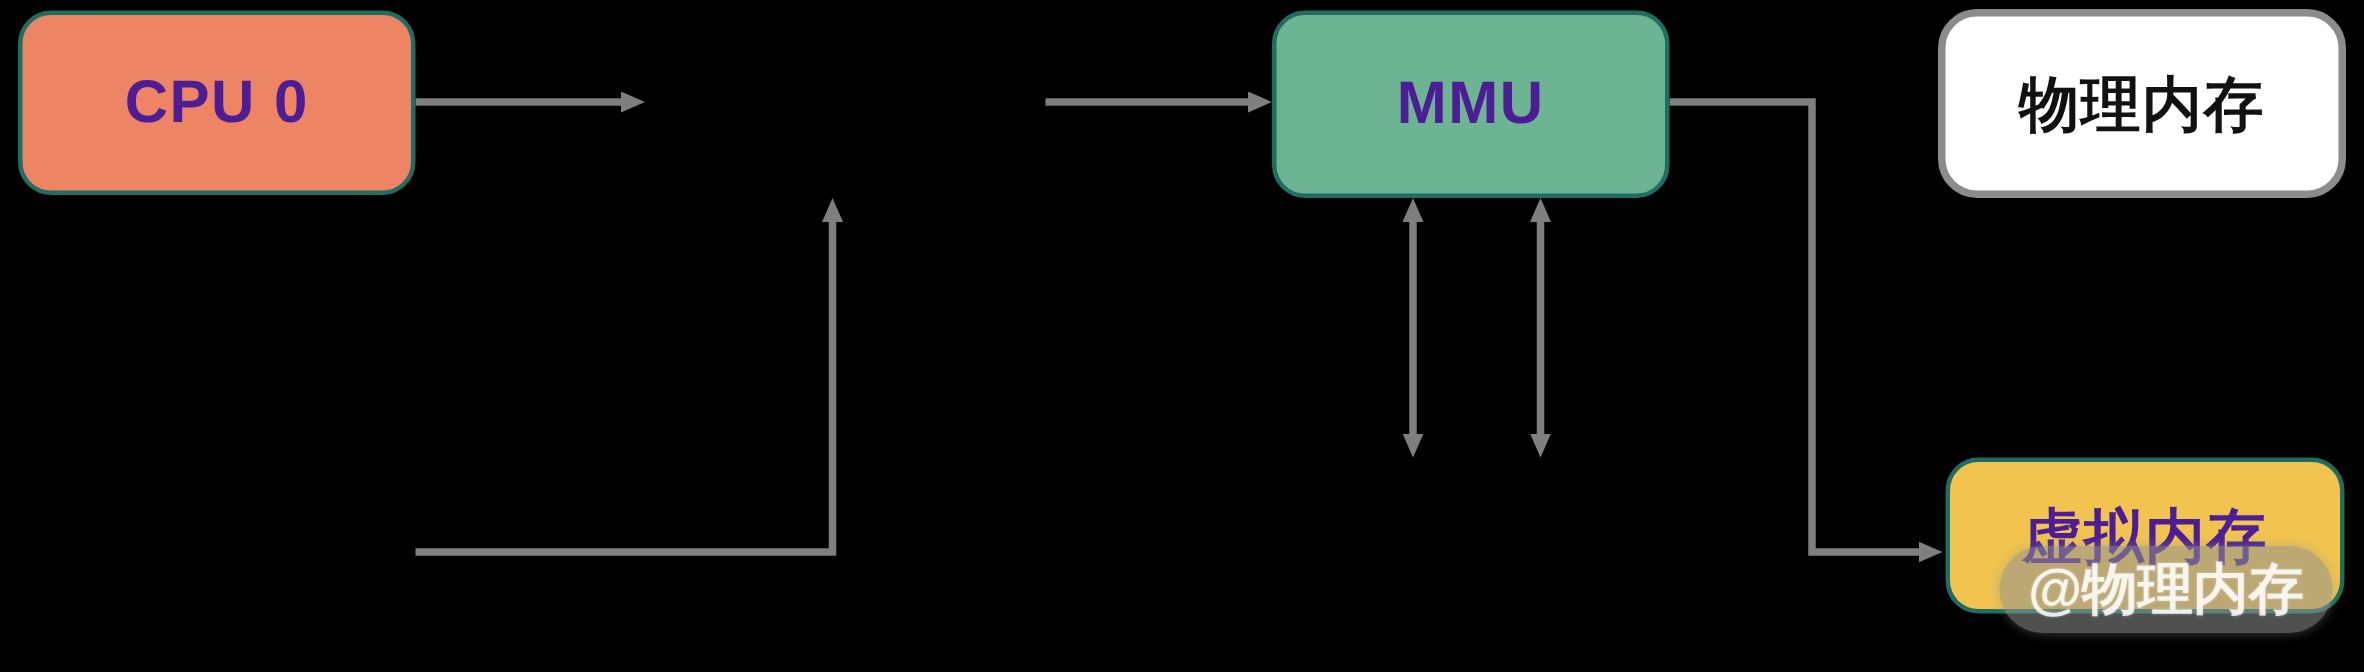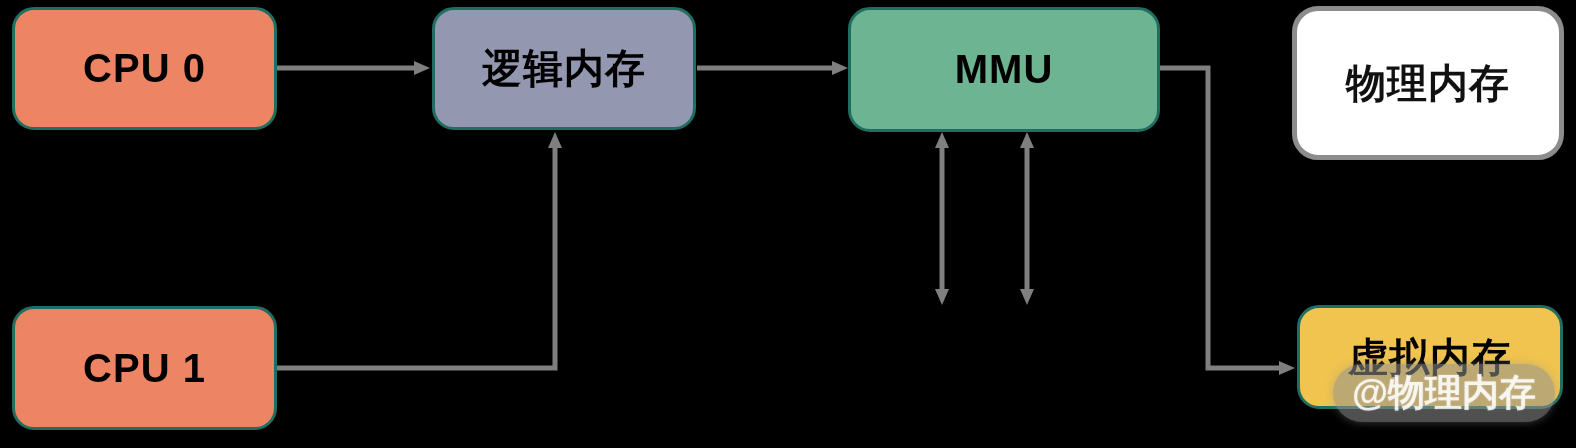--- a/index.html
+++ b/index.html
@@ -25,29 +25,29 @@
   .node {
     position: absolute;
     box-sizing: border-box;
     border-radius: 22px;
     display: flex;
     align-items: center;
     justify-content: center;
     font-size: 40px;
     font-weight: 600;
     letter-spacing: 1px;
-    color: #000000;
+    color: #4c1d95;
     border: 3px solid #1F6E61;
   }
   .node-cpu0      { left: 12px;   top: 7px;   width: 265px; height: 123px; background: #ED8564; }
   .node-cpu1      { left: 12px;   top: 306px; width: 265px; height: 124px; background: #ED8564; }
   .node-logical   { left: 432px;  top: 7px;   width: 264px; height: 123px; background: #9397AF; }
-  .node-mmu       { left: 848px;  top: 7px;   width: 312px; height: 125px; background: #6DB493; }
+  .node-mmu       { left: 848px;  top: 7px;   width: 265px; height: 125px; background: #6DB493; }
   .node-tlb       { left: 848px;  top: 305px; width: 265px; height: 125px; background: #6DB493; }
-  .node-physical  { left: 1292px; top: 6px;   width: 272px; height: 154px; background: #FFFFFF;
+  .node-physical  { left: 1292px; top: 6px;   width: 272px; height: 126px; background: #FFFFFF;
                     border: 5px solid #8C8C8C; color: #111111; border-radius: 26px; }
   .node-virtual   { left: 1297px; top: 305px; width: 266px; height: 104px; background: #F0C44F; }
   .watermark {
     position: absolute;
     left: 1333px;
     top: 364px;
     width: 222px;
     height: 58px;
     border-radius: 29px;
     background: rgba(145, 145, 145, 0.55);
@@ -86,27 +86,21 @@
 
     <path d="M1027,146 L1027,291" stroke="#7F7F7F" stroke-width="5" fill="none" marker-start="url(#ahs)" marker-end="url(#ah)"></path>
 
     <path d="M1113,68 L1208,68 L1208,368 L1281,368" stroke="#7F7F7F" stroke-width="5" fill="none" stroke-linejoin="miter" marker-end="url(#ah)"></path>
   </svg>
 
   <div class="node node-cpu0">
     <span>CPU 0</span>
   </div>
 
-  <div class="node node-cpu1">
-    <span>CPU 1</span>
-  </div>
 
-  <div class="node node-logical">
-    <span>逻辑内存</span>
-  </div>
 
   <div class="node node-mmu">
     <span>MMU</span>
   </div>
 
 
   <div class="node node-physical">
     <span>物理内存</span>
   </div>
 

